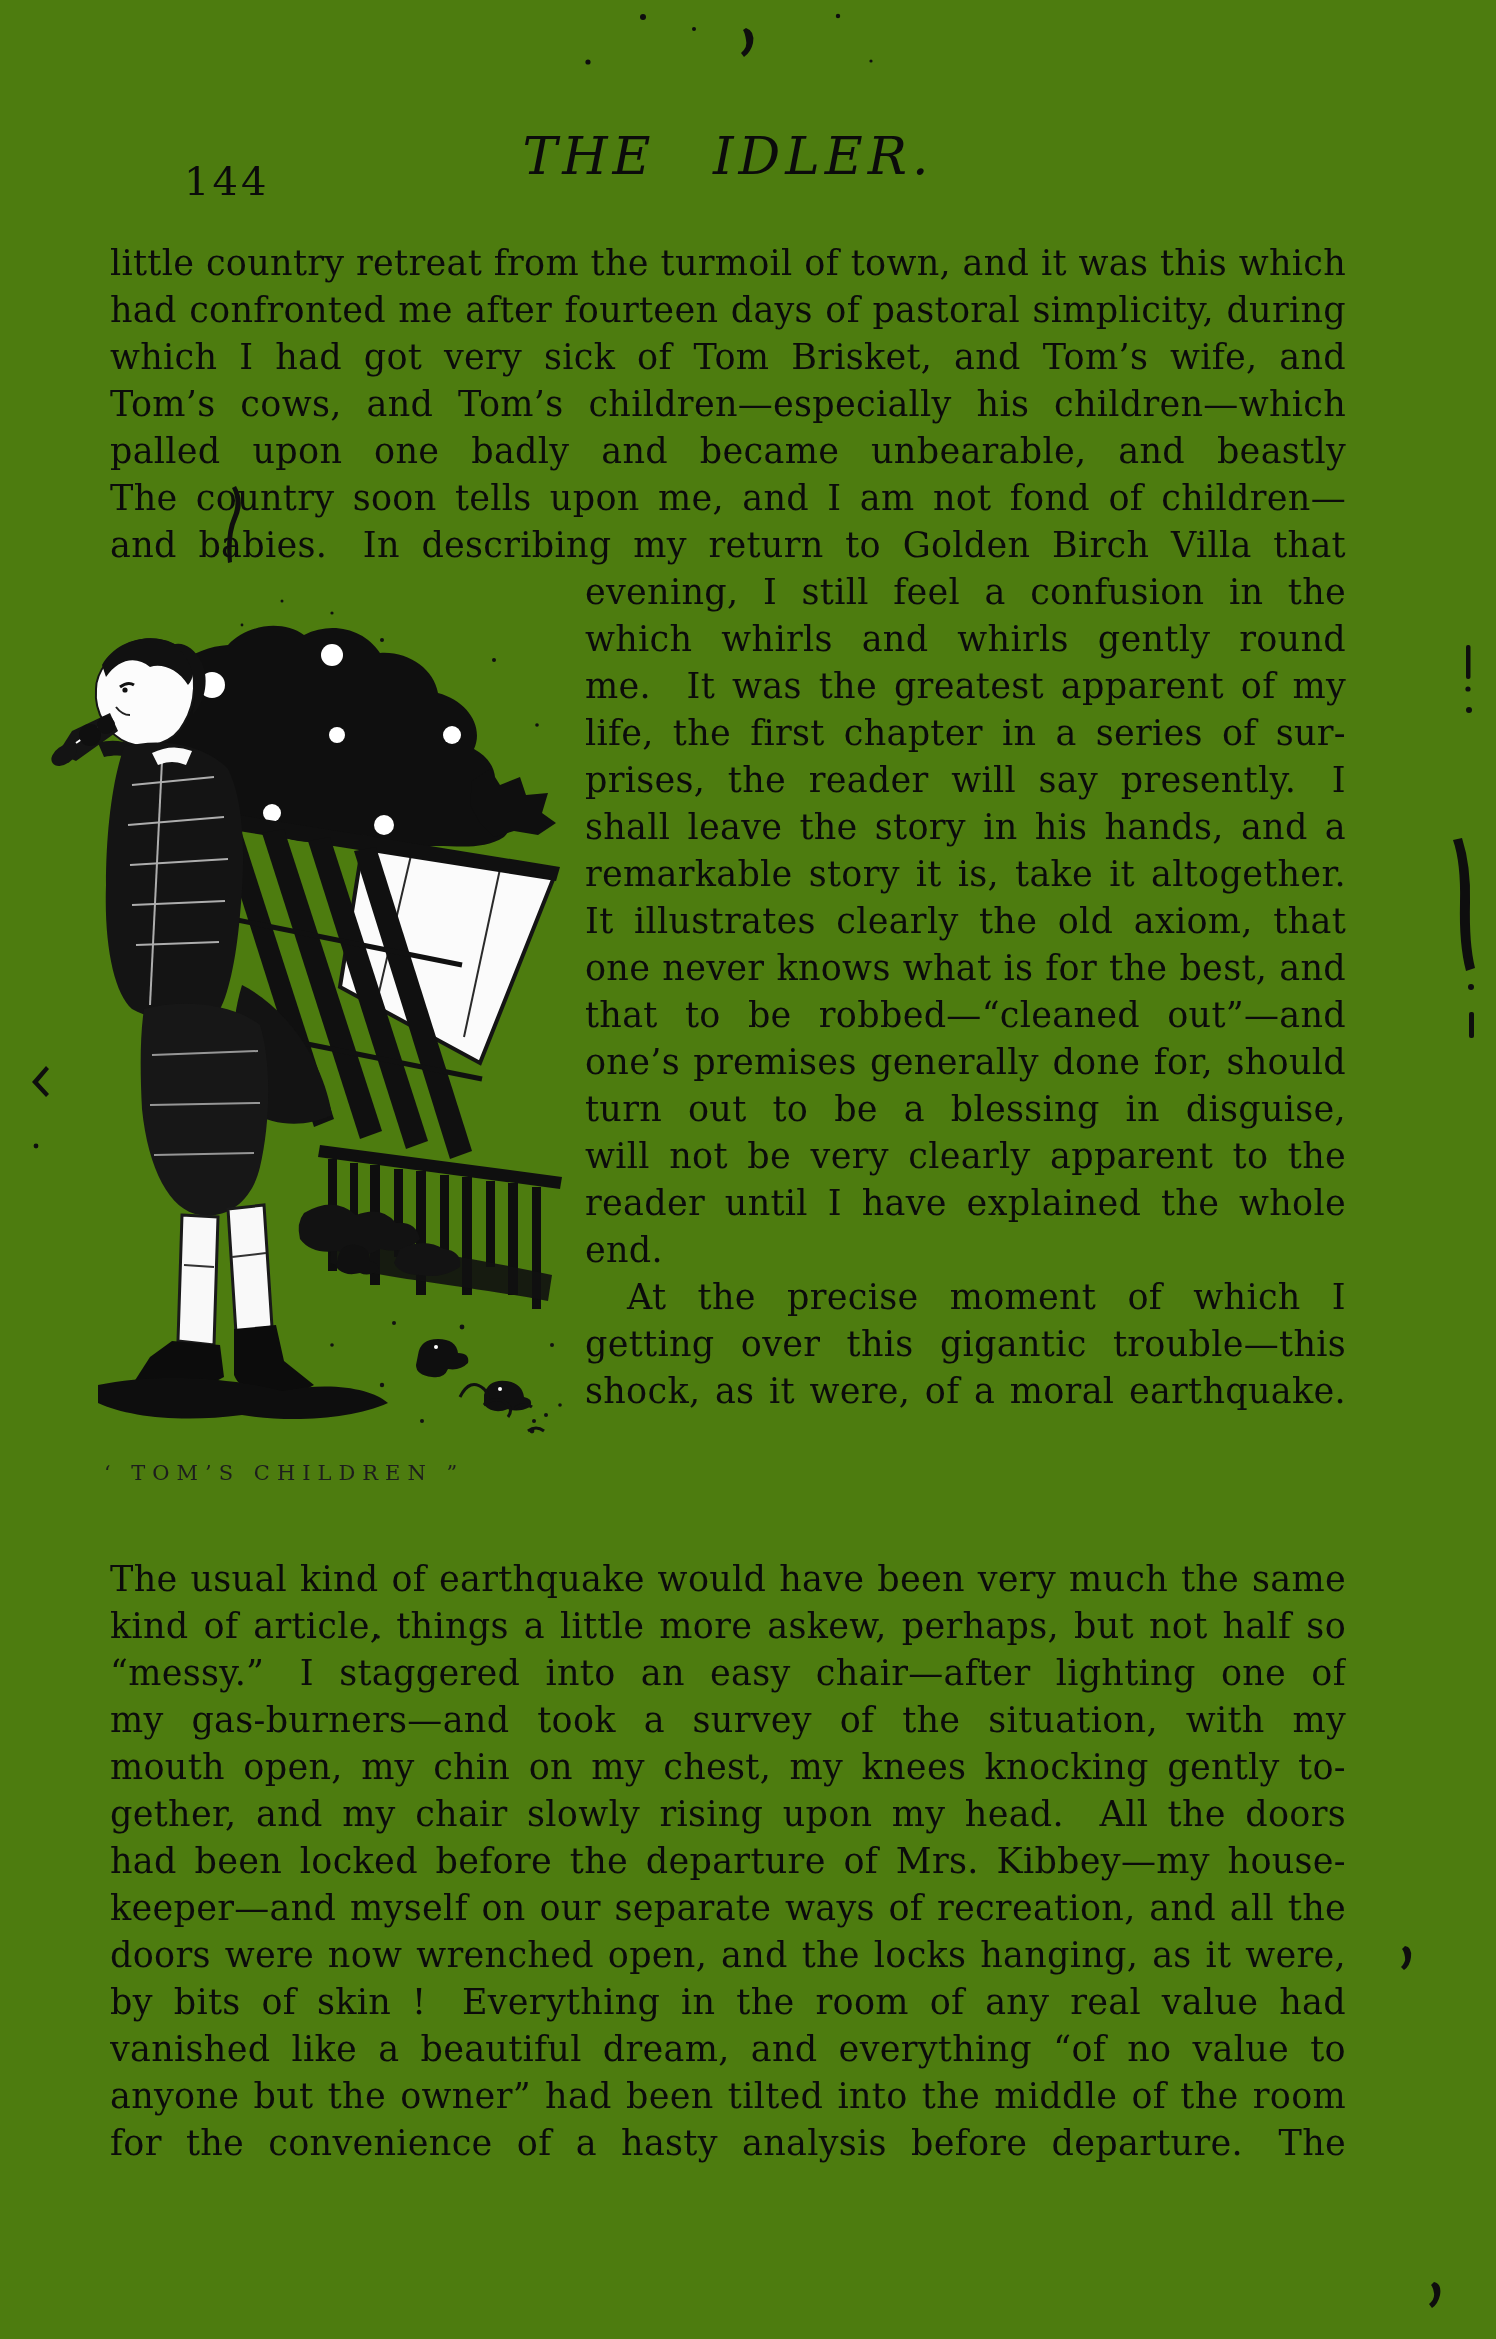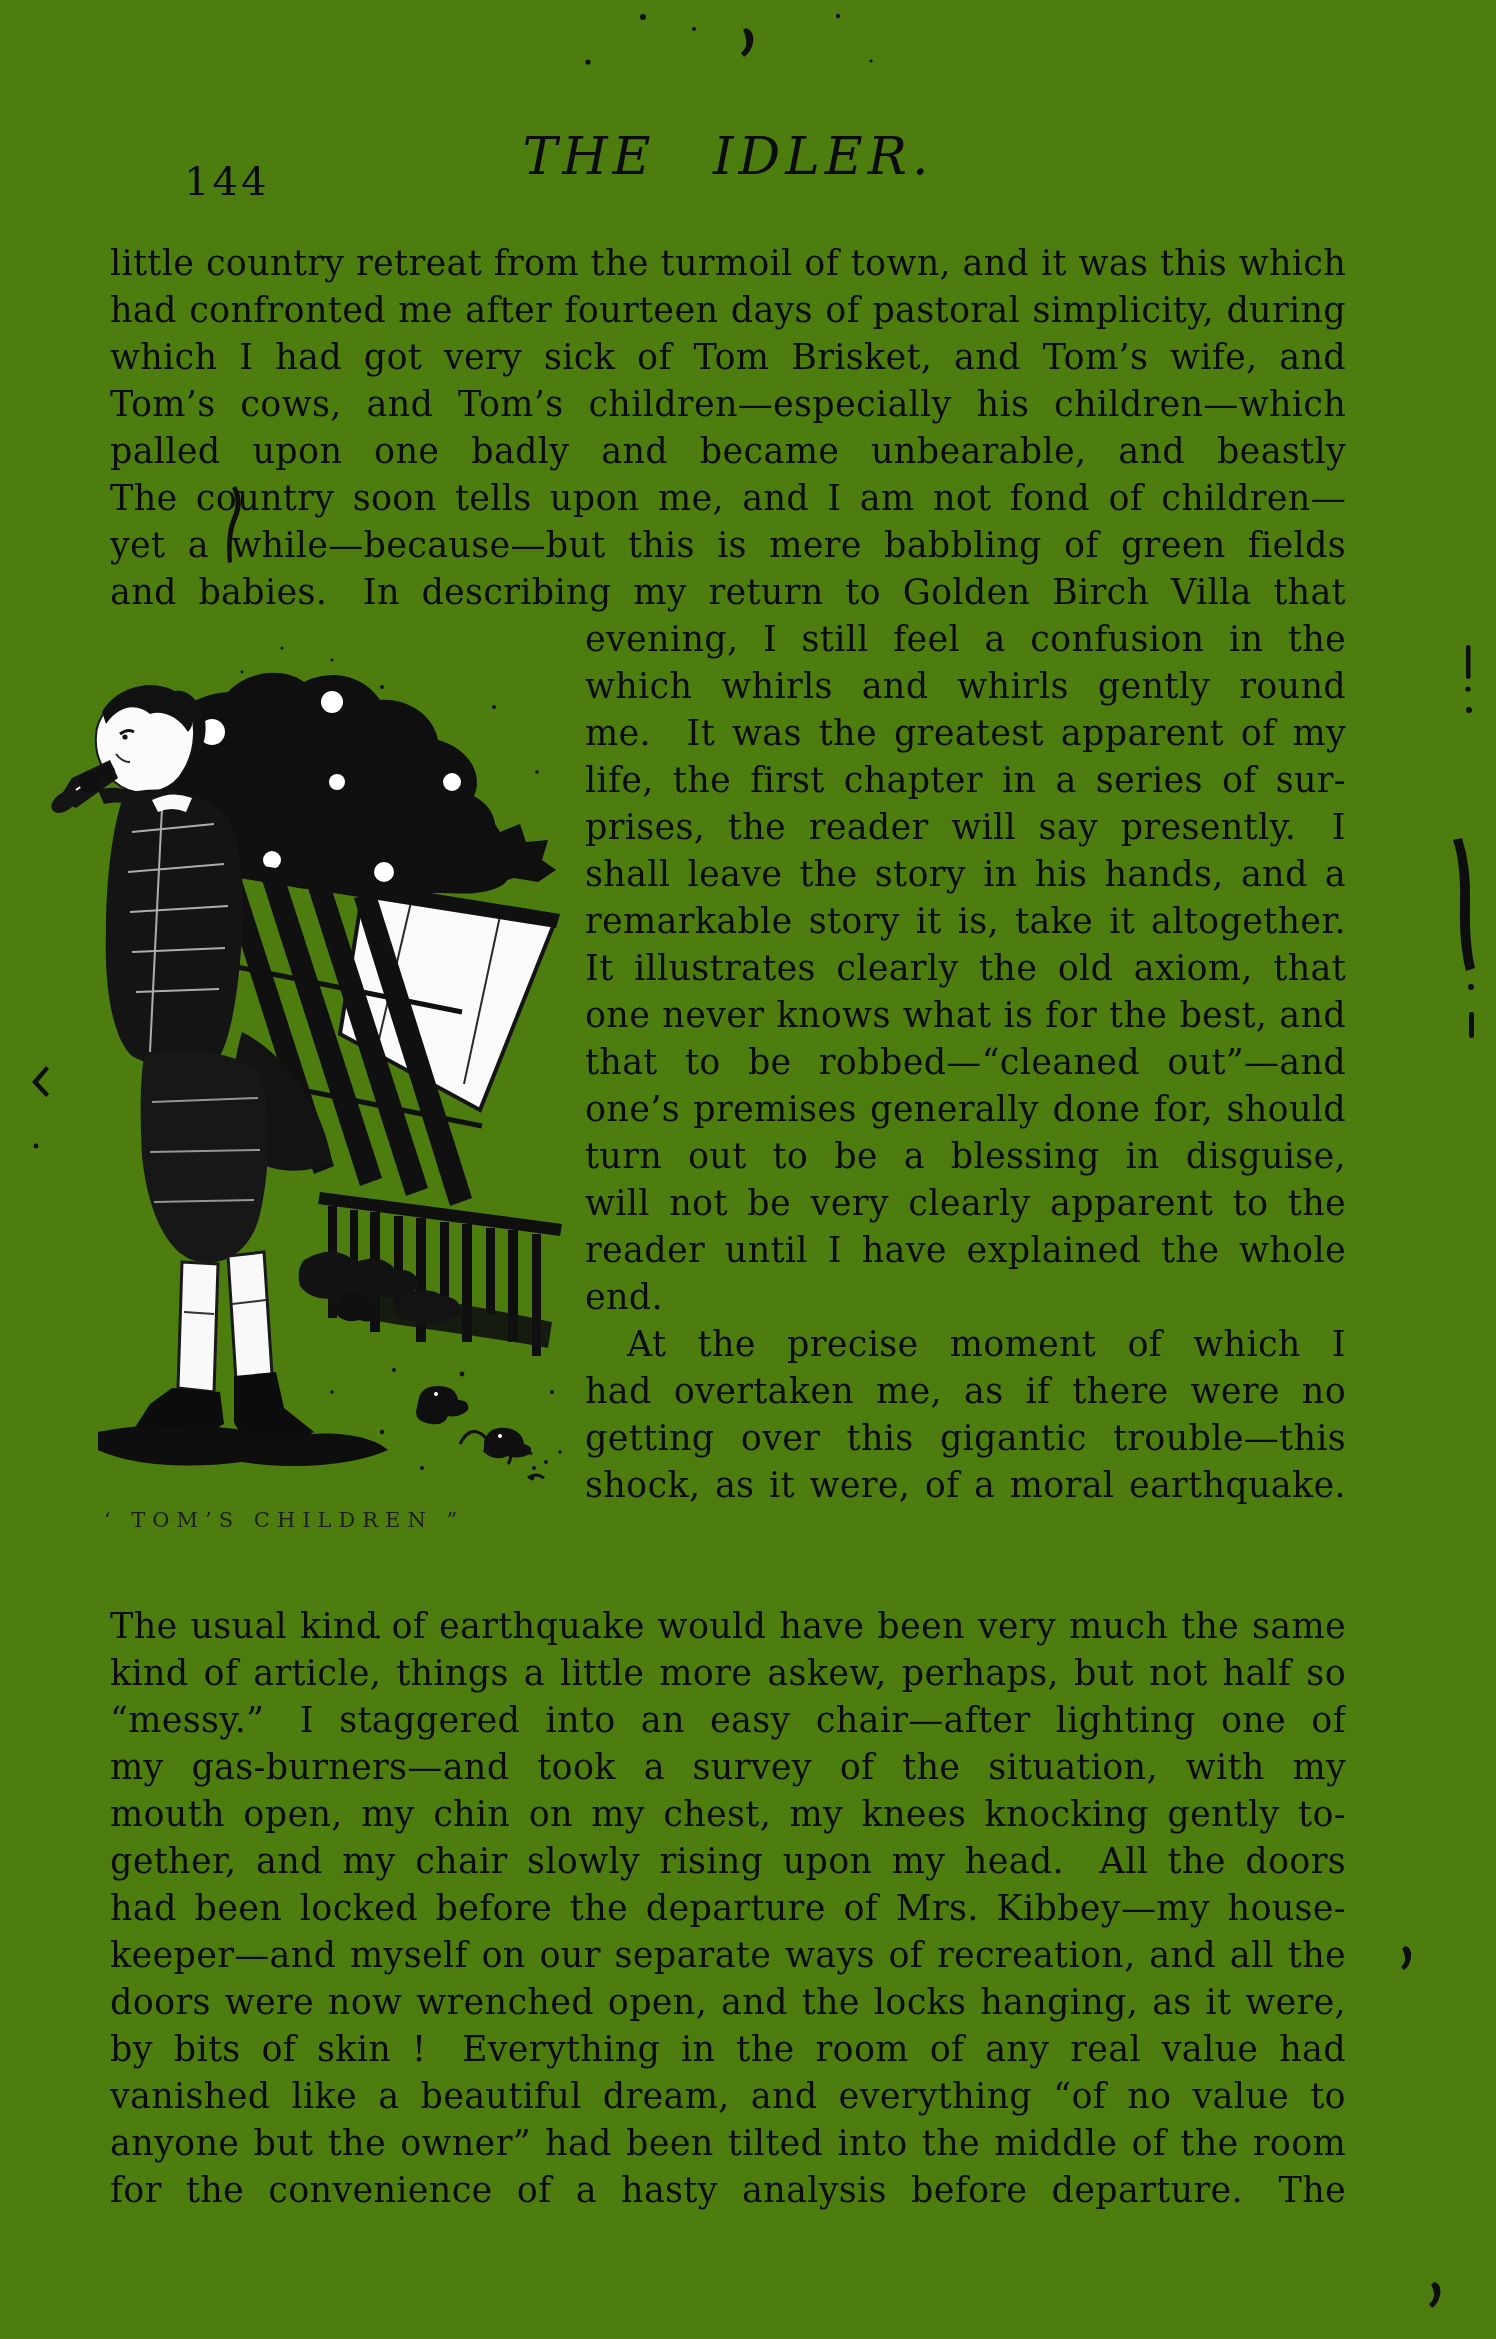--- a/index.html
+++ b/index.html
@@ -27,21 +27,20 @@
   <div class="pageno">144</div>
   <div class="title">THE IDLER.</div>
 
   <div class="text">
     <div class="line">little country retreat from the turmoil of town, and it was this which</div>
     <div class="line">had confronted me after fourteen days of pastoral simplicity, during</div>
     <div class="line">which I had got very sick of Tom Brisket, and Tom’s wife, and</div>
     <div class="line">Tom’s cows, and Tom’s children—especially his children—which</div>
     <div class="line">palled upon one badly and became unbearable, and beastly personal.</div>
     <div class="line">The country soon tells upon me, and I am not fond of children—</div>
-    <div class="line">yet a while—because—but this is mere babbling of green fields</div>
     <div class="line">and babies.  In describing my return to Golden Birch Villa that</div>
 
     <div class="illu">
 
       <svg width="535" height="855" viewBox="0 0 535 855">
         <g fill="#0f0f0f" stroke="none">
 
           <circle cx="350" cy="55" r="2"></circle>
             <circle cx="300" cy="28" r="1.6"></circle>
             <circle cx="250" cy="16" r="1.5"></circle>
@@ -167,21 +166,20 @@
     <div class="line">remarkable story it is, take it altogether.</div>
     <div class="line">It illustrates clearly the old axiom, that</div>
     <div class="line">one never knows what is for the best, and</div>
     <div class="line">that to be robbed—“cleaned out”—and</div>
     <div class="line">one’s premises generally done for, should</div>
     <div class="line">turn out to be a blessing in disguise,</div>
     <div class="line">will not be very clearly apparent to the</div>
     <div class="line">reader until I have explained the whole</div>
     <div class="line plain">end.</div>
     <div class="line indent">At the precise moment of which I</div>
-    <div class="line">had overtaken me, as if there were no</div>
     <div class="line">getting over this gigantic trouble—this</div>
     <div class="line">shock, as it were, of a moral earthquake.</div>
 
     <div class="line clear">The usual kind of earthquake would have been very much the same</div>
     <div class="line">kind of article, things a little more askew, perhaps, but not half so</div>
     <div class="line">“messy.”  I staggered into an easy chair—after lighting one of</div>
     <div class="line">my gas-burners—and took a survey of the situation, with my</div>
     <div class="line">mouth open, my chin on my chest, my knees knocking gently to-</div>
     <div class="line">gether, and my chair slowly rising upon my head.  All the doors</div>
     <div class="line">had been locked before the departure of Mrs. Kibbey—my house-</div>

